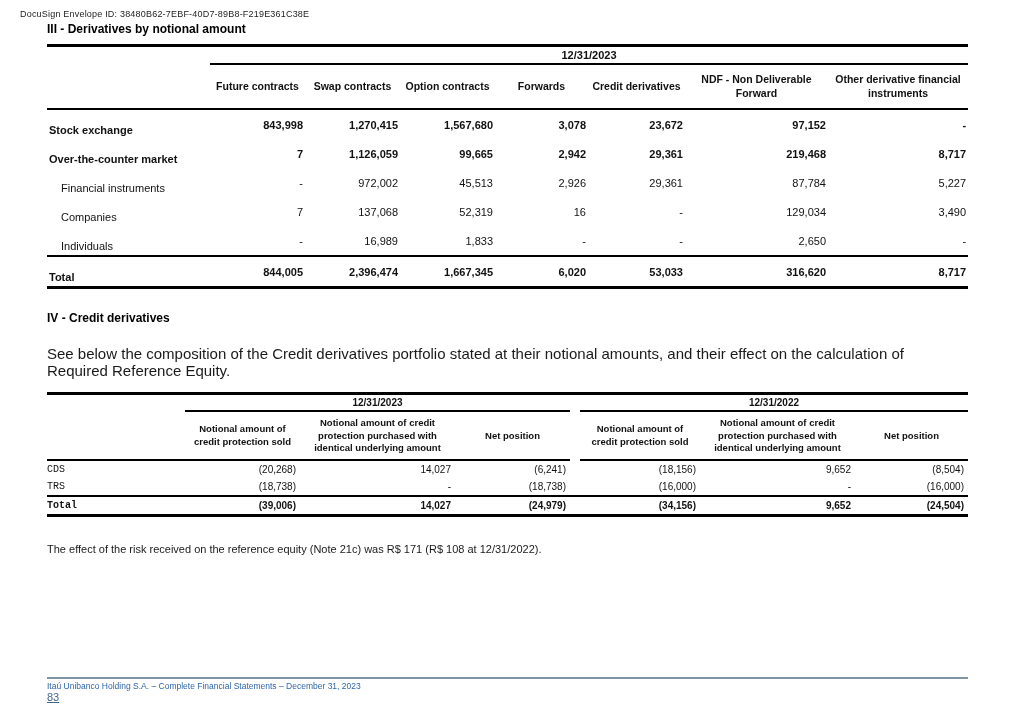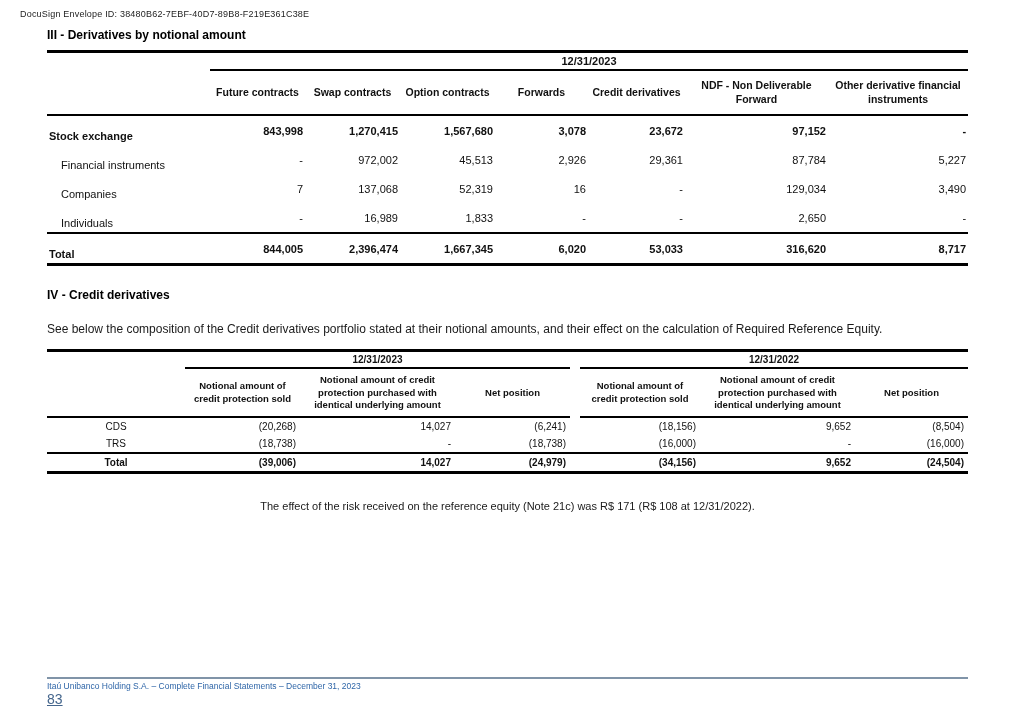--- a/index.html
+++ b/index.html
@@ -11,27 +11,27 @@
     color:#111;
     position:relative;
     overflow:hidden;
   }
   .docusign {
     position:absolute; top:9px; left:20px;
     font-size:9px; color:#1c1c1c; letter-spacing:0.2px;
   }
   .content { position:absolute; left:47px; top:0; width:921px; }
   .sec-title { font-size:12px; font-weight:bold; margin:0; color:#000; }
-  #sec3-title { margin-top:28px; }
+  #sec3-title { margin-top:22px; }
   #sec4-title { margin-top:22px; }
   .intro3 {
     font-size:11.5px; line-height:1.55; text-align:justify;
     margin:15px 0 0 0; color:#1a1a1a;
   }
-  .intro4 { font-size:12px; margin:20px 0 0 0; color:#1a1a1a; }
+  .intro4 { font-size:15px; margin:20px 0 0 0; color:#1a1a1a; }
   table { border-collapse:collapse; width:921px; table-layout:fixed; }
 
   
   .t1 { margin-top:8px; border-top:3px solid #000; border-bottom:3px solid #000; }
   .t1 .period-cell {
     font-weight:bold; text-align:center; font-size:11px;
     padding:2px 0 2px 0; border-bottom:2px solid #000;
   }
   .t1 th {
     font-weight:bold; font-size:10.5px; text-align:center; vertical-align:middle;
@@ -48,39 +48,39 @@
   .t2 { margin-top:13px; border-top:3px solid #000; border-bottom:3px solid #000; }
   .t2 .period-cell {
     font-weight:bold; font-size:10px; text-align:center;
     padding:2px 0 2px 0; border-bottom:2px solid #000;
   }
   .t2 th {
     font-weight:bold; font-size:9.5px; line-height:1.3; text-align:center;
     vertical-align:middle; padding:5px 5px; border-bottom:2px solid #000;
   }
   .t2 .lbl-h { border-bottom:2px solid #000; }
-  .t2 td.lbl { font-size:10px; text-align:center; padding:3px 0; }
+  .t2 td.lbl { font-size:10px; padding:3px 0;font-family:Liberation Mono, monospace; }
   .t2 td.num { font-size:10px; text-align:right; padding:3px 4px 3px 0; }
   .t2 tr.total td { border-top:2px solid #000; font-weight:bold; }
   .t2 .spacer { border:none; }
 
   .note { font-size:11px; color:#1a1a1a; margin:0; }
-  #note1 { margin-top:26px;text-align:center; }
+  #note1 { margin-top:26px; }
   #note2 { margin-top:15px; }
 
   
   .footer {
     position:absolute; left:47px; top:677px; width:921px;
     border-top:2px solid #8094a8;
     display:flex; justify-content:space-between; align-items:flex-start;
     padding-top:2px;
     flex-direction:column;
   }
   .footer-text { color:#2f66a8; font-size:8.5px; }
-  .page-num { color:#44658c; font-size:14px;text-decoration:underline; }
+  .page-num { color:#44658c; font-size:11px;text-decoration:underline; }
 </style>
 </head>
 <body>
 
 <div class="docusign">DocuSign Envelope ID: 38480B62-7EBF-40D7-89B8-F219E361C38E</div>
 
 <div class="content">
 
   <h3 class="sec-title" id="sec3-title">III - Derivatives by notional amount</h3>
 
@@ -114,20 +114,30 @@
     <tr class="bold">
       <td class="lbl">Stock exchange</td>
       <td class="num">843,998</td>
       <td class="num">1,270,415</td>
       <td class="num">1,567,680</td>
       <td class="num">3,078</td>
       <td class="num">23,672</td>
       <td class="num">97,152</td>
       <td class="num">-</td>
     </tr>
+    <tr class="bold">
+      <td class="lbl">Over-the-counter market</td>
+      <td class="num">7</td>
+      <td class="num">1,126,059</td>
+      <td class="num">99,665</td>
+      <td class="num">2,942</td>
+      <td class="num">29,361</td>
+      <td class="num">219,468</td>
+      <td class="num">8,717</td>
+    </tr>
     <tr>
       <td class="lbl indent">Financial instruments</td>
       <td class="num">-</td>
       <td class="num">972,002</td>
       <td class="num">45,513</td>
       <td class="num">2,926</td>
       <td class="num">29,361</td>
       <td class="num">87,784</td>
       <td class="num">5,227</td>
     </tr>

